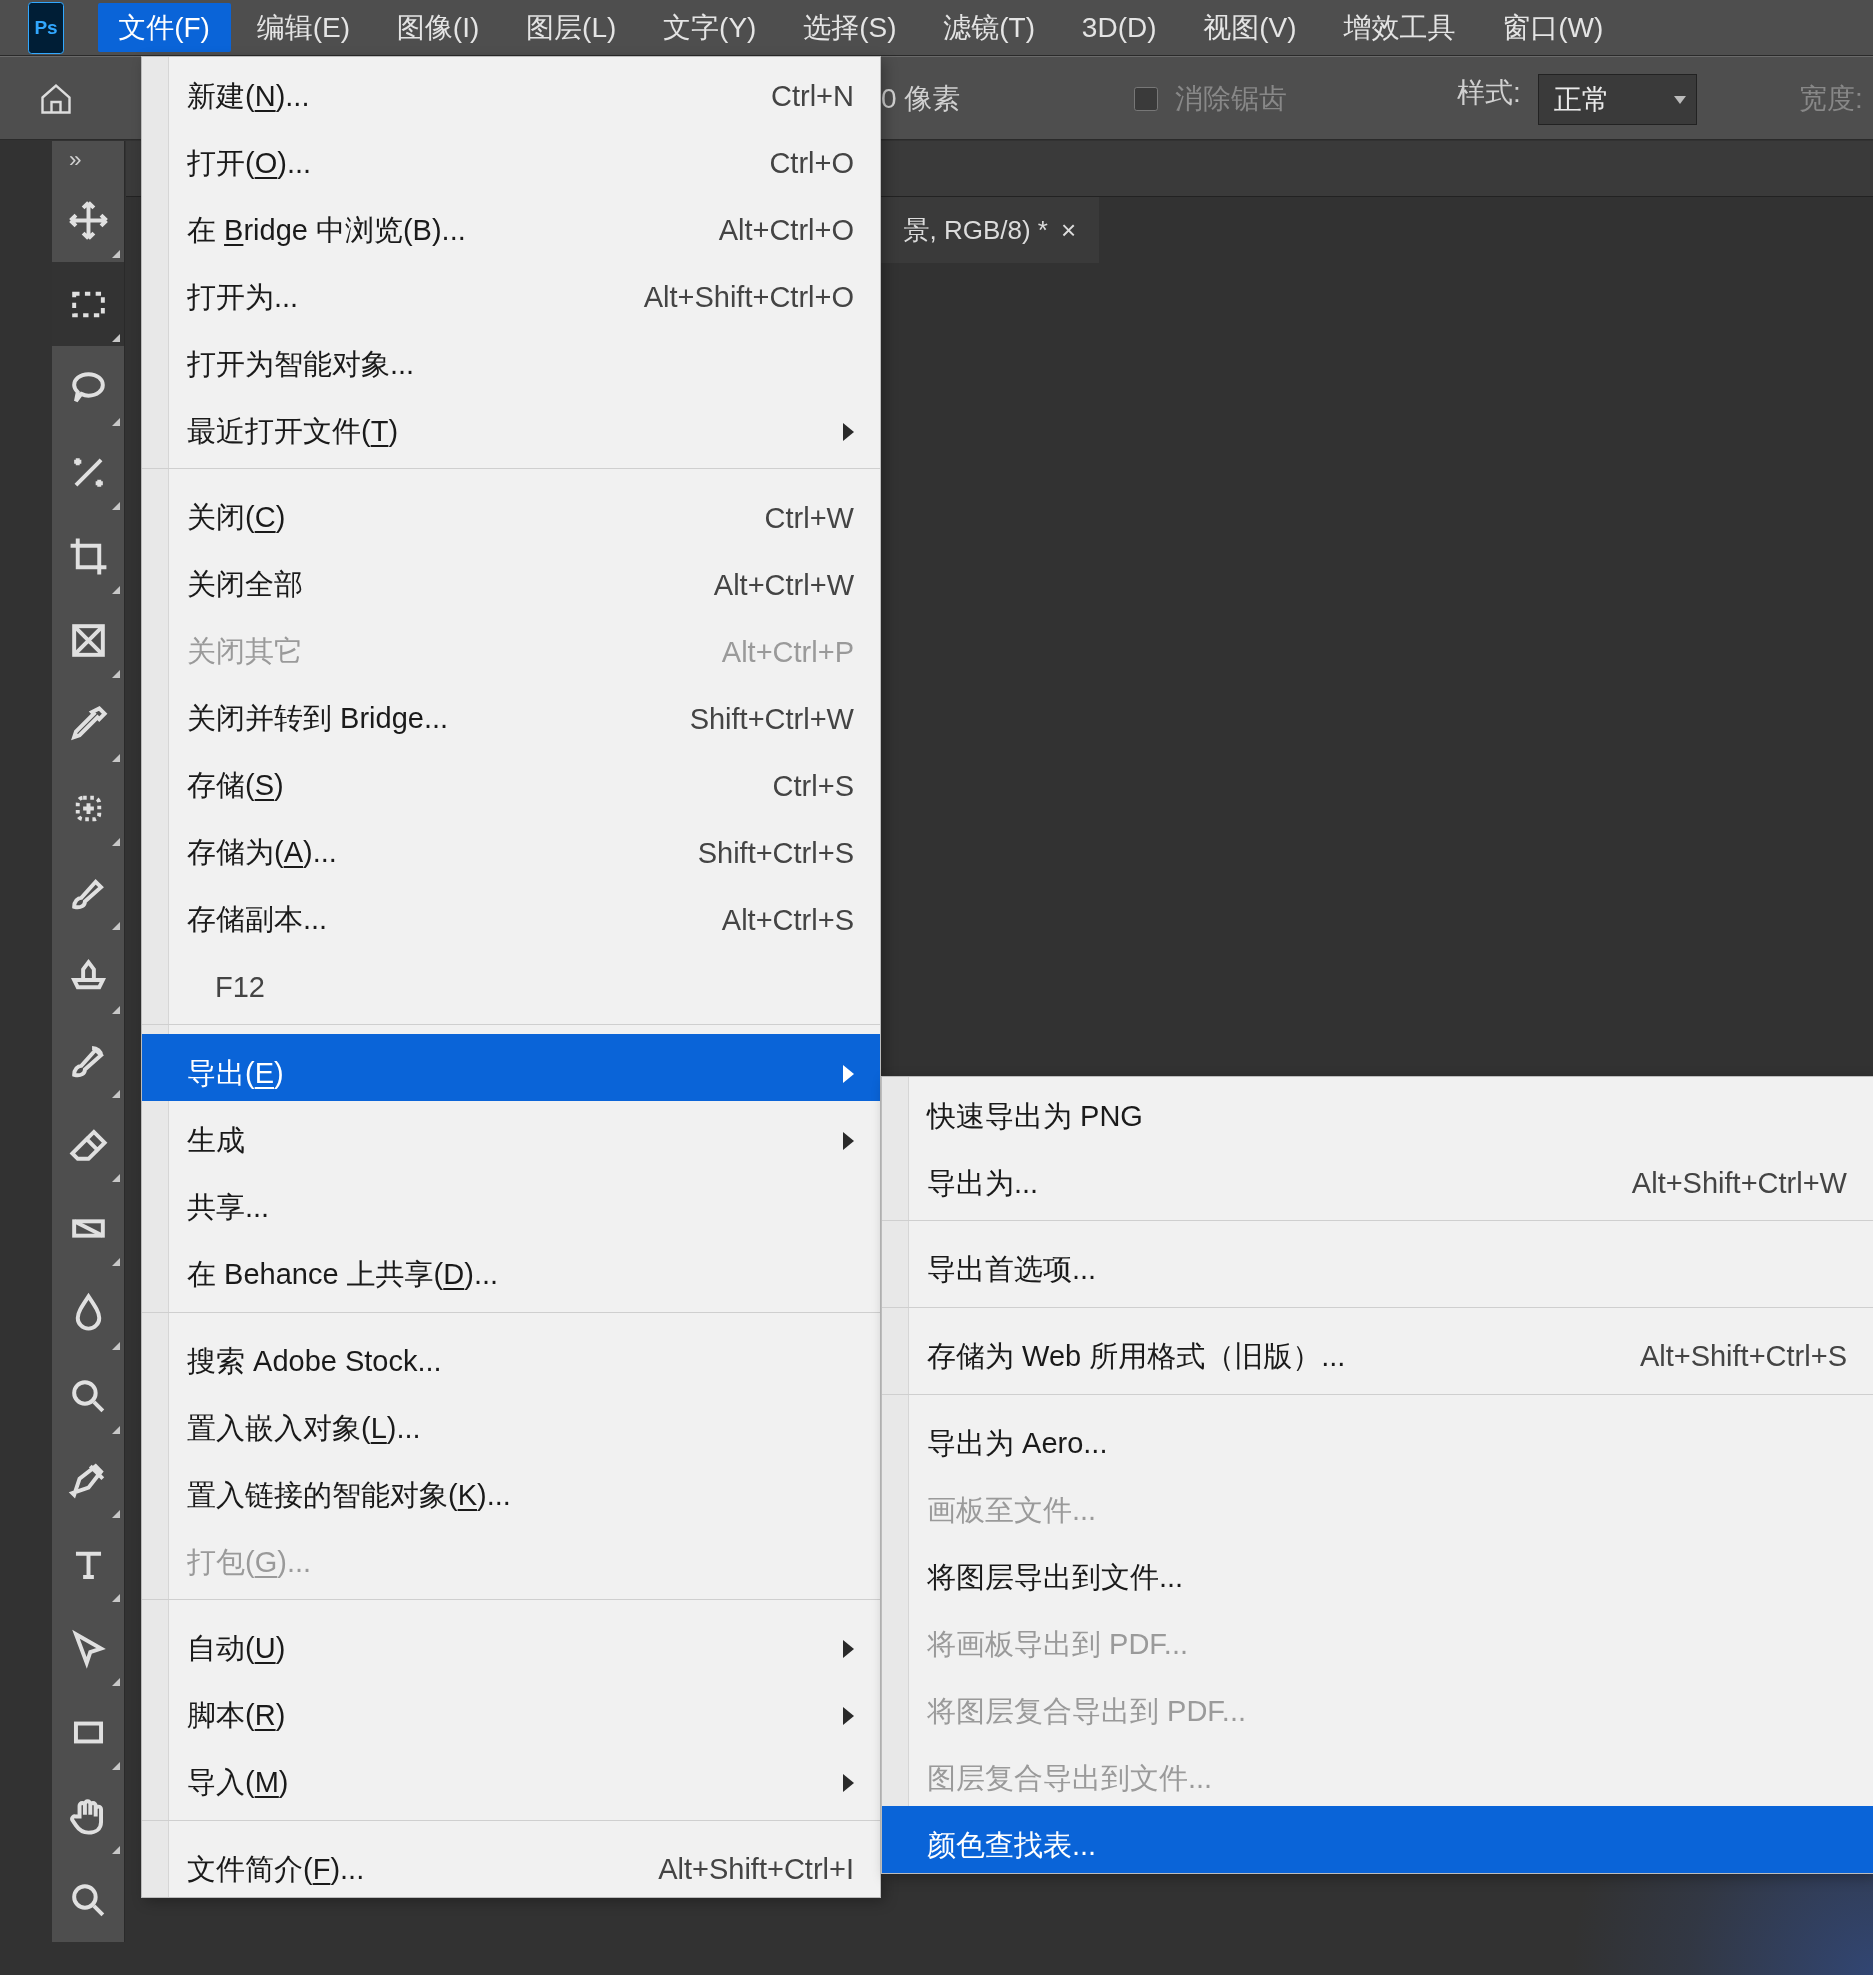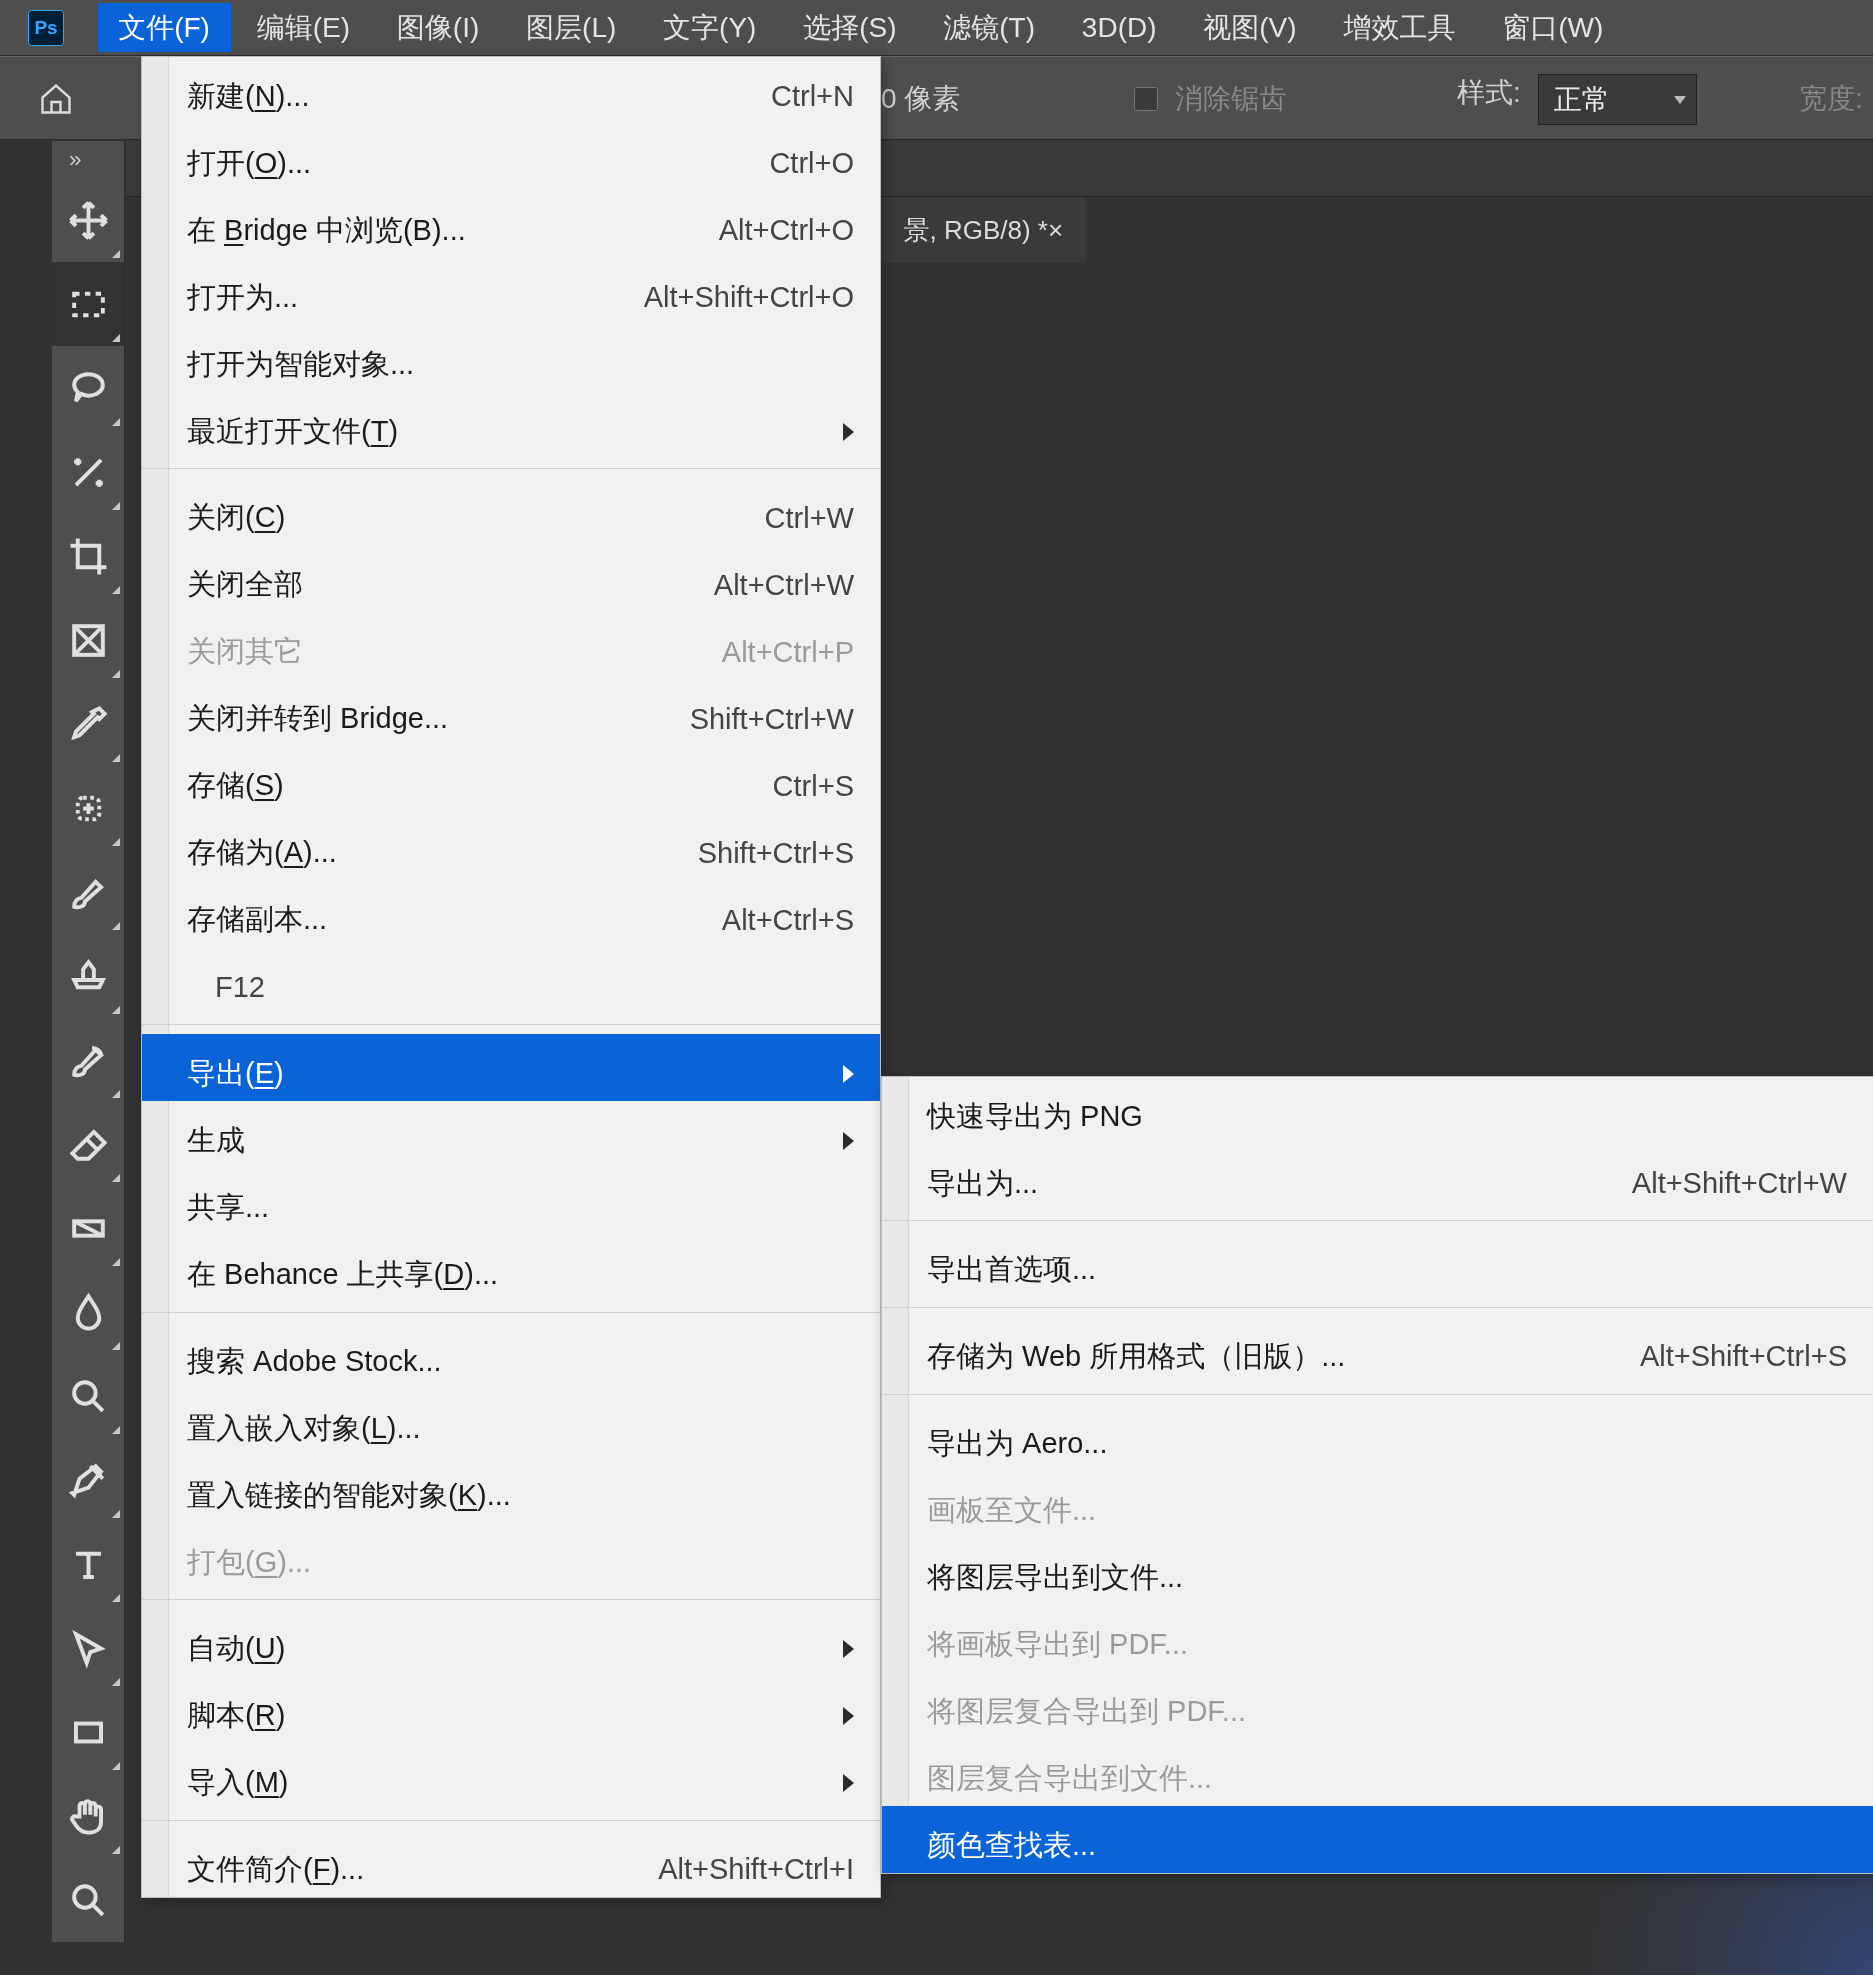--- a/index.html
+++ b/index.html
@@ -20,21 +20,21 @@
     background: #4e4e4e;
     display: flex;
     align-items: center;
     padding-left: 28px;
     gap: 5.6px;
     color: #e4e4e4;
     font-size: 28px;
     border-bottom: 0.9px solid #2a2a2a;
   }
   .ps-badge {
-    width: 36px; height: 36px;
+    width: 36px; height: 52px;
     background: #001e36;
     border: 1.9px solid #31a8ff;
     display: flex; align-items: center; justify-content: center;
     font-weight: 700;
     font-size: 19px;
     color: #31a8ff;
     margin-right: 28px;
     border-radius: 3.7px;
   }
   .menubar-item {
@@ -428,21 +428,21 @@
       <span class="corner"></span>
     </div>
   <div class="tool">
       <svg viewBox="0 0 24 24">
         <circle cx="10" cy="10" r="6"></circle>
         <path d="M15 15l5 5"></path>
       </svg>
     </div>
 </div>
 
-<div style="position:absolute; left:881px; top:197px; height:66px; background:#3a3a3a; color:#dcdcdc; display:flex; align-items:center; padding:0 22.5px; font-size:26px;">
+<div style="position:absolute; left:881px; top:197px; height:66px; background:#3a3a3a; color:#dcdcdc; display:flex; align-items:center; padding:0 22.5px; gap:13px; font-size:26px;">
   <span>景, RGB/8) *</span>
   <span class="x">×</span>
 </div>
 
 <div class="dropdown main" id="file-menu">
     <div class="dd-row">
       <span class="lbl">新建(<u>N</u>)...</span>
       <span class="accel">Ctrl+N</span>
     </div>
     <div class="dd-row">

